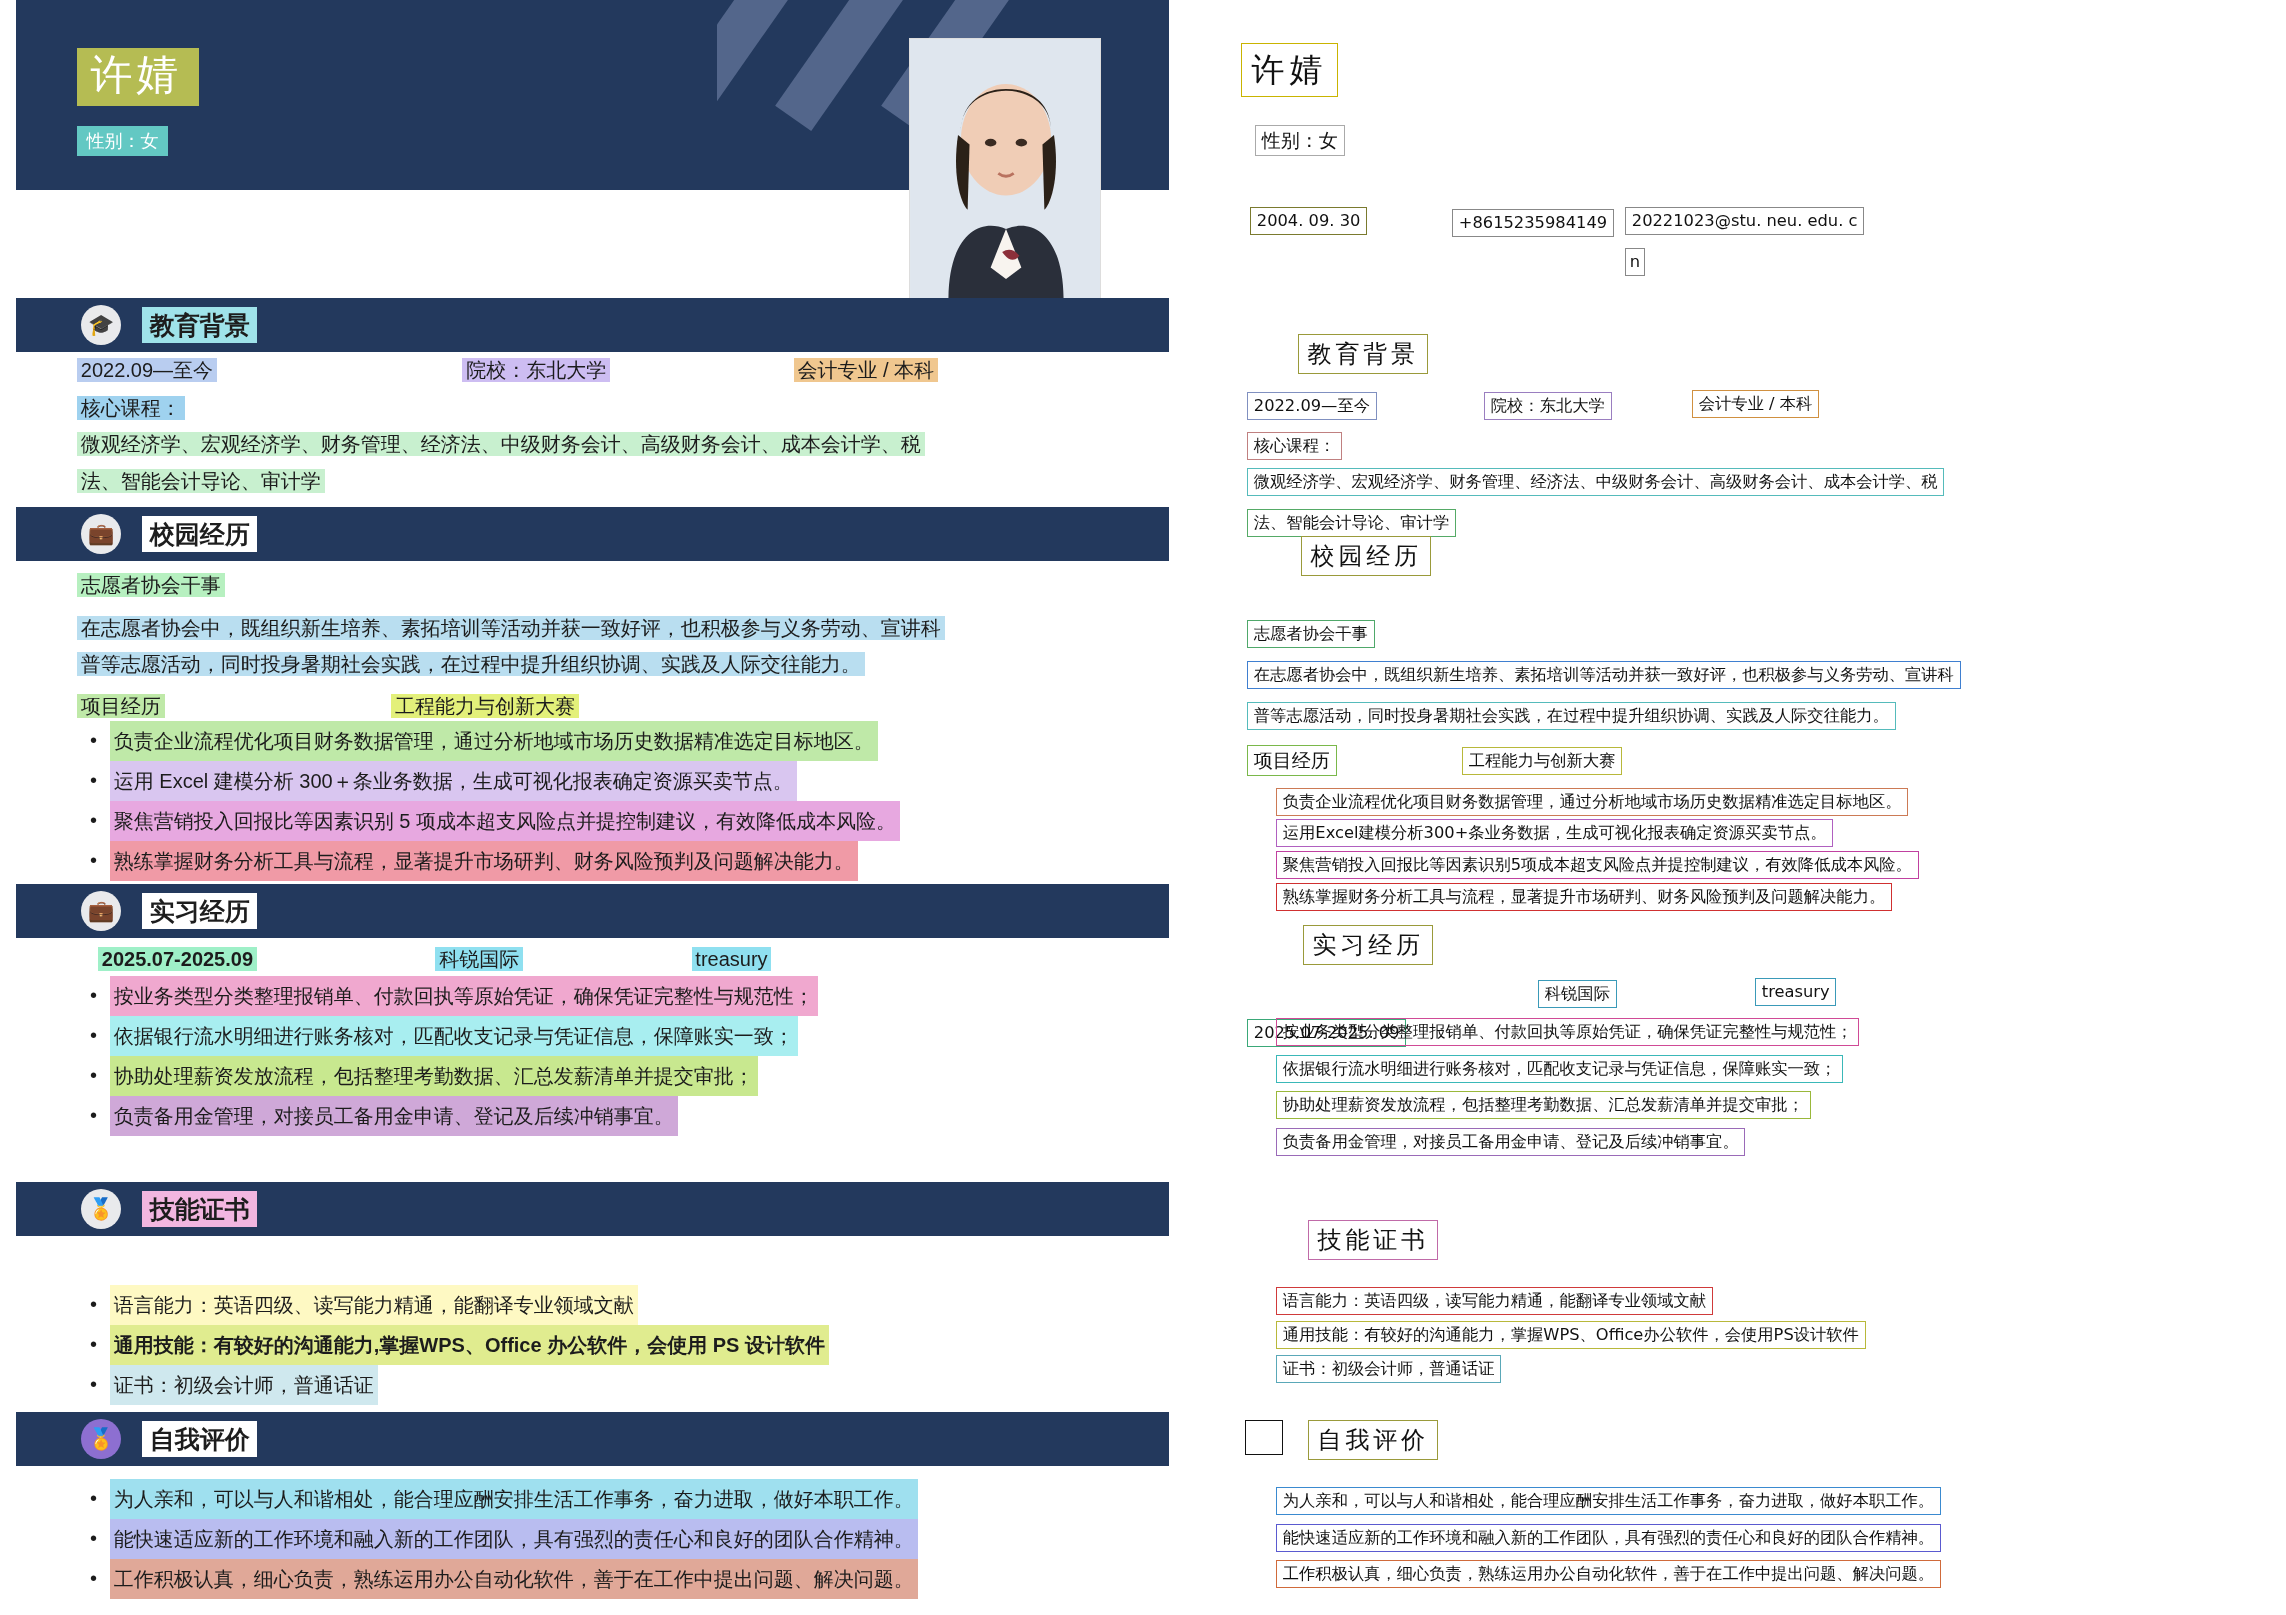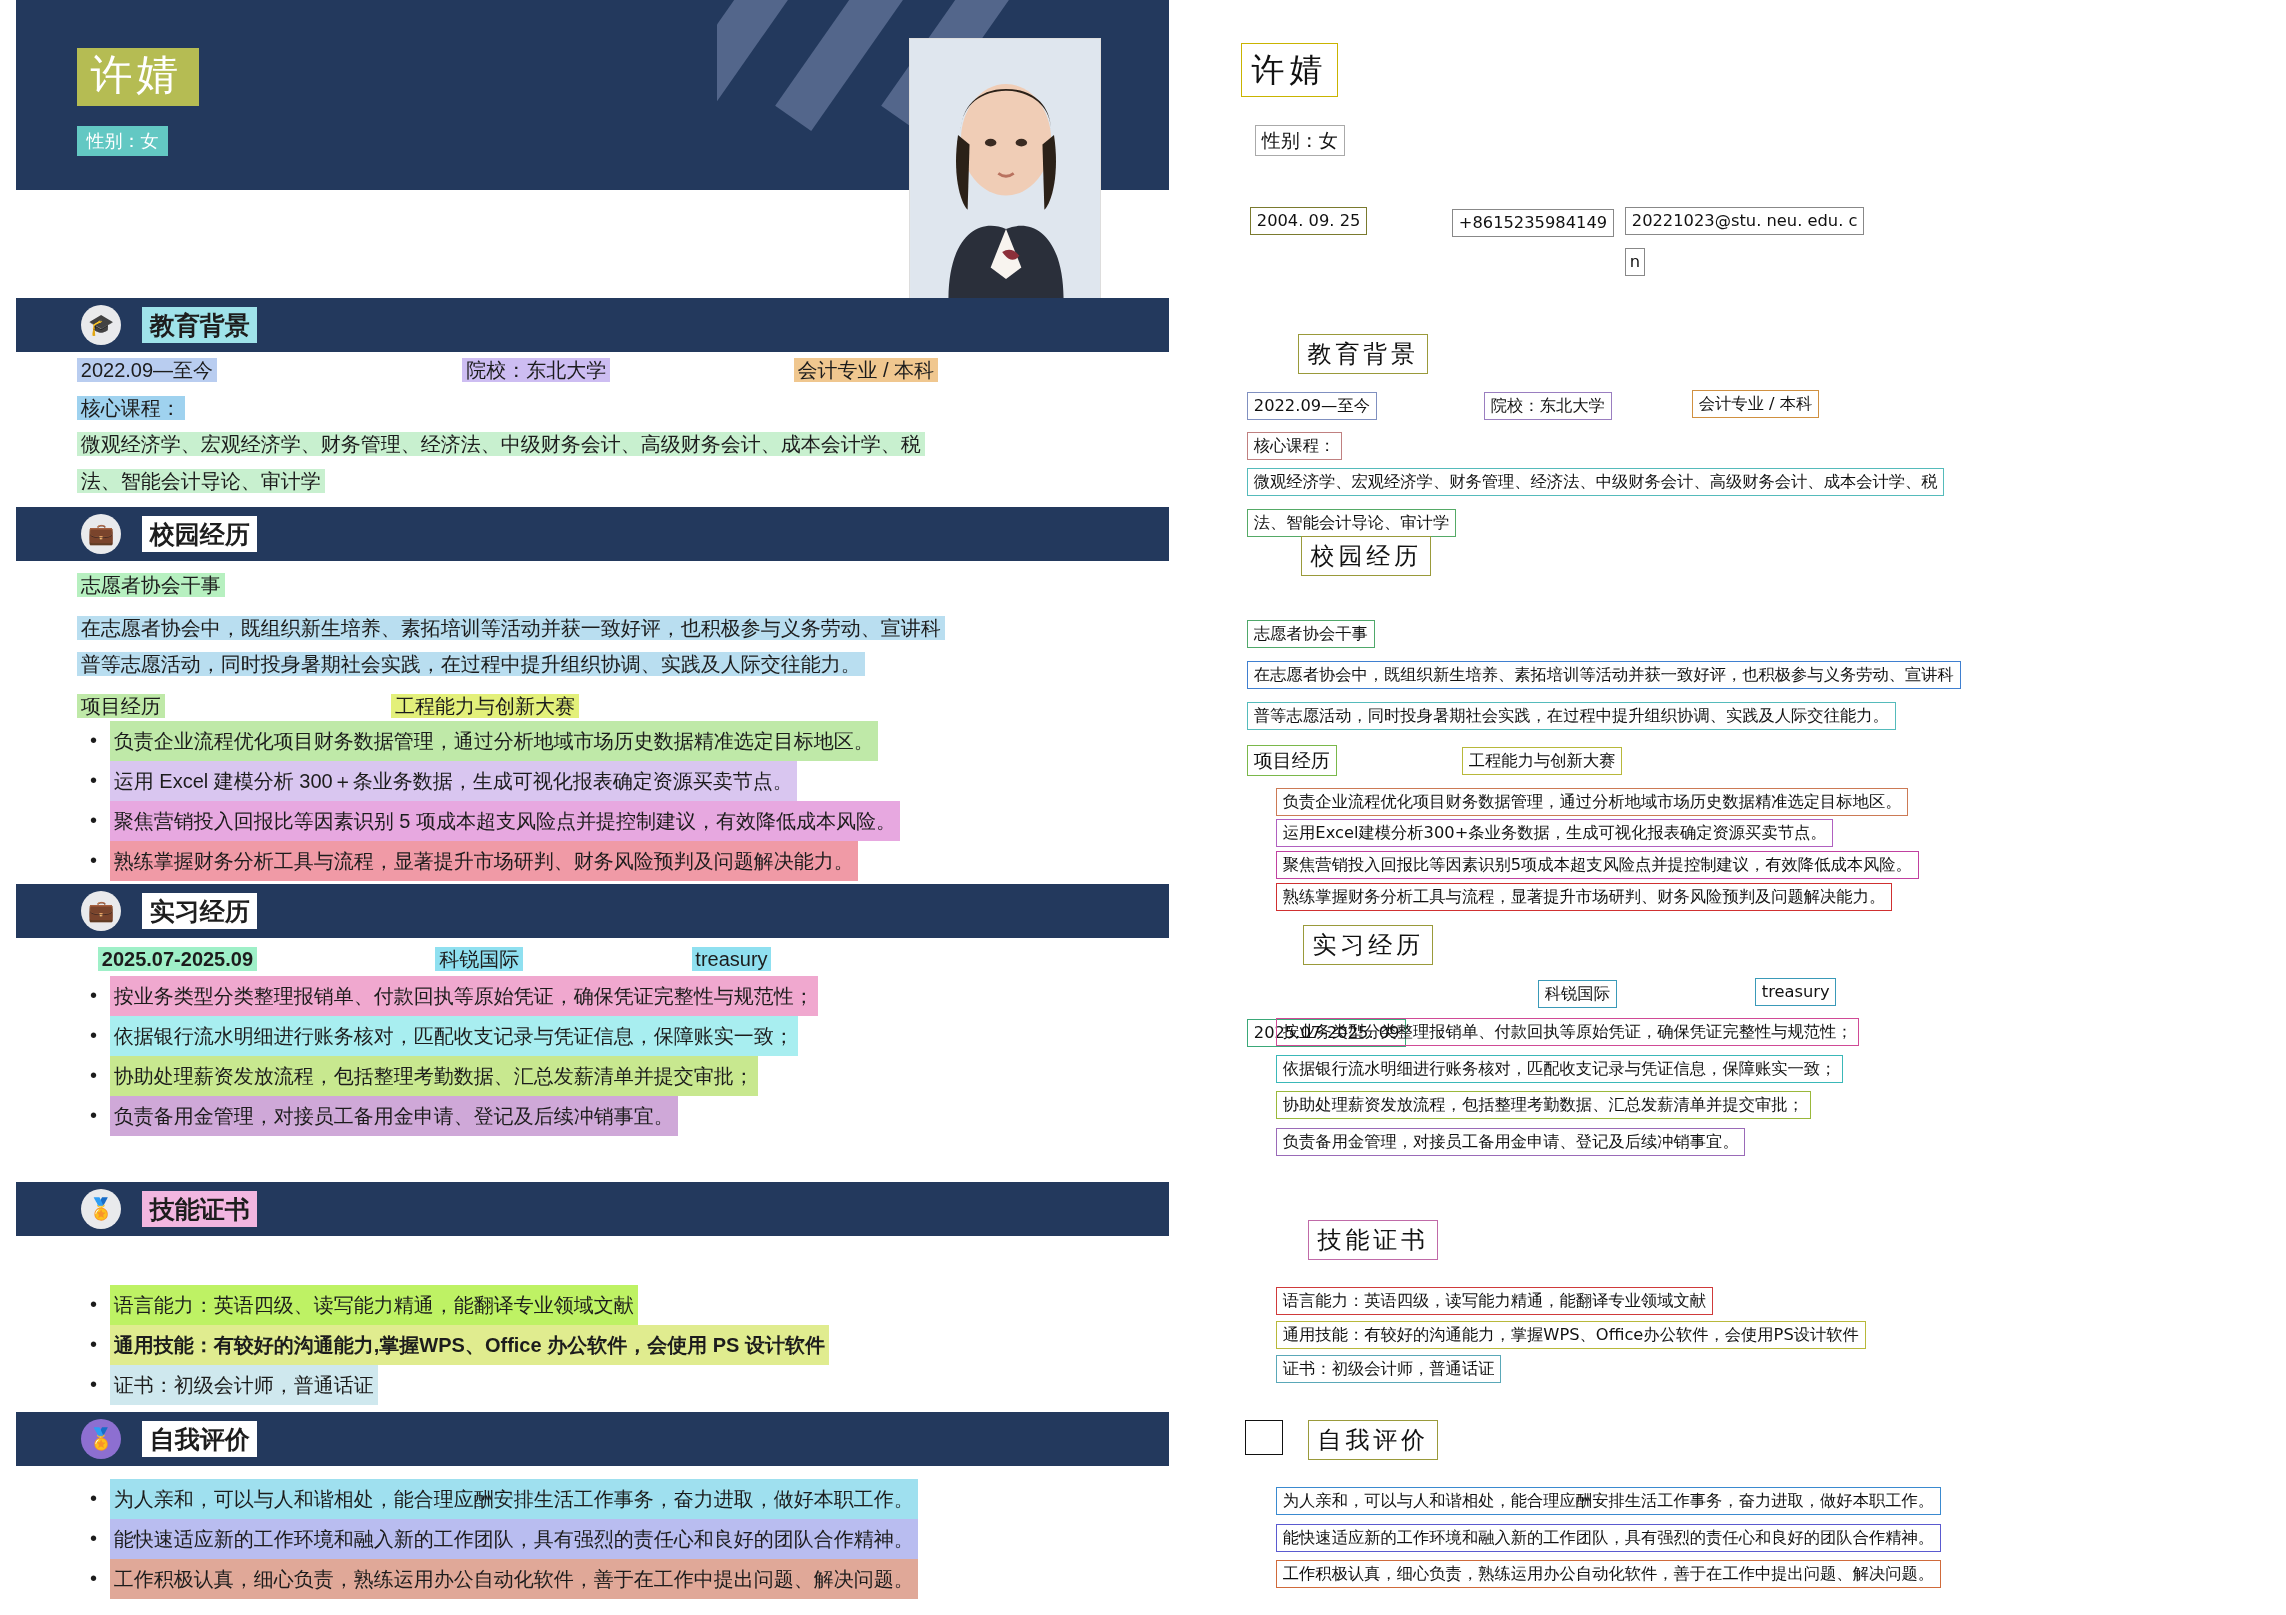--- a/index.html
+++ b/index.html
@@ -192,21 +192,21 @@
         </div>
     </div>
 
     <div class="section-bar" style="top:1182px;">
       <div class="sec-icon">🏅</div>
       <div class="sec-title t-pink">技能证书</div>
     </div>
     <div class="bullets" style="left:61px; top:1285px; width:1038px;">
       <div class="b">
           <span class="dot">•</span>
-          <span class="bx" style="background:#bef264;">语言能力：英语四级、读写能力精通，能翻译专业领域文献</span>
+          <span class="bx" style="background:#fef9c3;">语言能力：英语四级、读写能力精通，能翻译专业领域文献</span>
         </div>
       <div class="b">
           <span class="dot">•</span>
           <span class="bx" style="background:#e0ec8f;font-weight:bold;">通用技能：有较好的沟通能力,掌握WPS、Office 办公软件，会使用 PS 设计软件</span>
         </div>
       <div class="b">
           <span class="dot">•</span>
           <span class="bx" style="background:#cfe8ee;">证书：初级会计师，普通话证</span>
         </div>
     </div>
@@ -229,21 +229,21 @@
           <span class="bx" style="background:#e0a898;">工作积极认真，细心负责，熟练运用办公自动化软件，善于在工作中提出问题、解决问题。</span>
         </div>
     </div>
   </div>
 
   <div class="right">
 
     <div class="ocr big" style="left:34px; top:43px; border-color:#c9b400;">许婧</div>
     <div class="ocr" style="left:48px; top:125px; border-color:#aaa; font-size:19px;">性别：女</div>
 
-    <div class="ocr" style="left:43px; top:207px; border-color:#7a7a2e;">2004. 09. 25</div>
+    <div class="ocr" style="left:43px; top:207px; border-color:#7a7a2e;">2004. 09. 30</div>
     <div class="ocr" style="left:245px; top:209px; border-color:#888;">+8615235984149</div>
     <div class="ocr" style="left:418px; top:207px; border-color:#888;">20221023@stu. neu. edu. c</div>
     <div class="ocr" style="left:418px; top:248px; border-color:#888; padding:1.9px 3.8px;">n</div>
 
     <div class="ocr mid" style="left:91px; top:334px; border-color:#9a9a3a;">教育背景</div>
     <div class="ocr" style="left:40px; top:392px; border-color:#8090c0;">2022.09—至今</div>
     <div class="ocr" style="left:277px; top:392px; border-color:#9a7ec0;">院校：东北大学</div>
     <div class="ocr" style="left:485px; top:390px; border-color:#d09040;">会计专业 /  本科</div>
     <div class="ocr" style="left:40px; top:432px; border-color:#c08080;">核心课程：</div>
     <div class="ocr" style="left:40px; top:468px; border-color:#55bbbb;">微观经济学、宏观经济学、财务管理、经济法、中级财务会计、高级财务会计、成本会计学、税</div>

